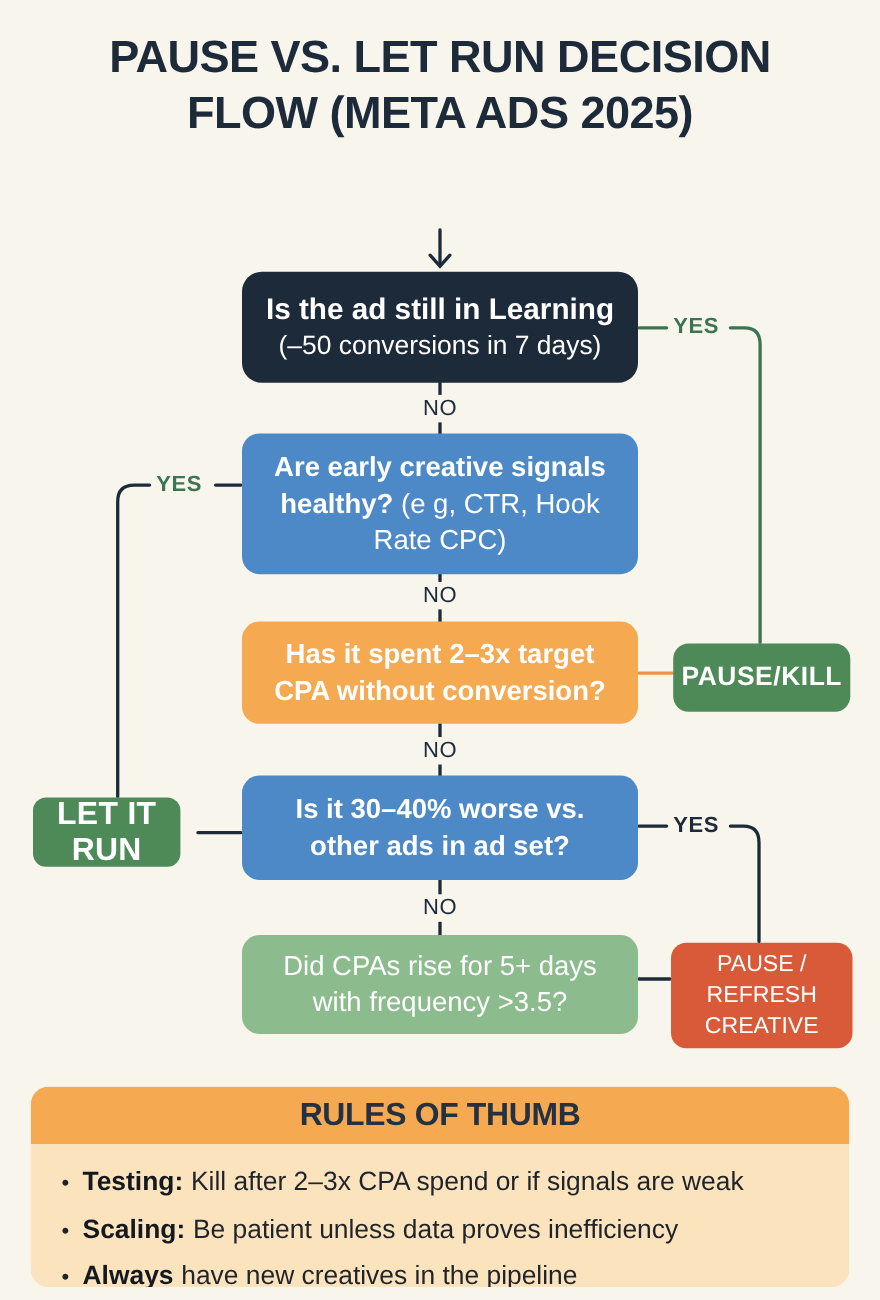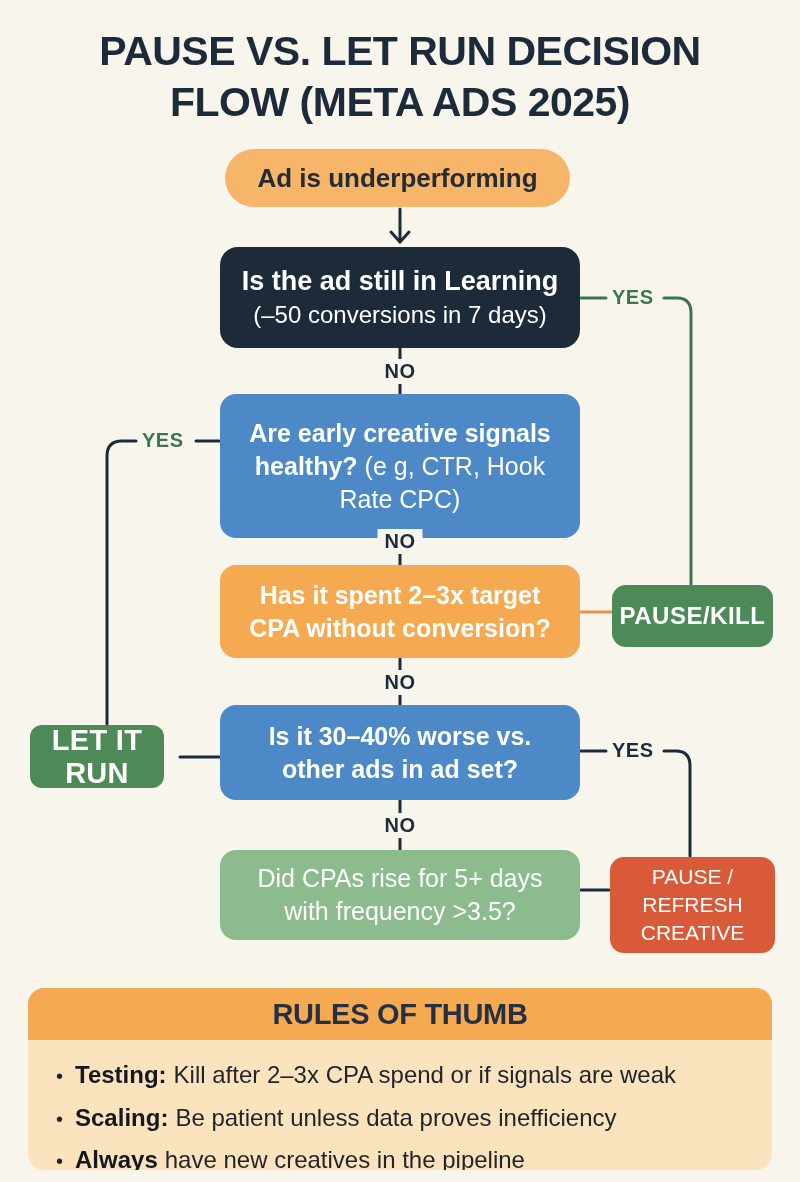--- a/index.html
+++ b/index.html
@@ -30,21 +30,21 @@
     background:var(--orange-light,#f7b56a);color:#232b33;font-weight:bold;font-size:26px;
   }
   .dark{
     left:220px;top:247px;width:360px;height:101px;border-radius:18px;
     background:var(--navy,#1d2a3a);color:#fff;font-size:24px;line-height:1.32;
   }
   .dark .b{font-weight:bold;font-size:27px;}
   .blue{
     background:var(--blue,#4d89c6);color:#fff;font-size:25px;line-height:1.32;border-radius:16px;
   }
-  .q-signals{left:220px;top:394px;width:360px;height:144px;}
+  .q-signals{left:220px;top:394px;width:360px;height:128px;}
   .q-worse{left:220px;top:705px;width:360px;height:95px;font-weight:bold;}
   .q-spent{
     left:220px;top:565px;width:360px;height:93px;border-radius:16px;
     background:var(--orange,#f5a950);color:#fff;font-weight:bold;font-size:25px;line-height:1.32;
   }
   .q-cpas{
     left:220px;top:850px;width:360px;height:90px;border-radius:16px;
     background:var(--green-light,#8cbb8d);color:#fff;font-weight:normal;font-size:25px;line-height:1.32;
   }
   .out-pausekill{
@@ -64,21 +64,21 @@
   .r{font-weight:normal;}
   
   .lbl{
     position:absolute;font-weight:bold;font-size:20px;letter-spacing:.5px;
   }
   .lbl.g{color:var(--yes-green,#3d7452);}
   .lbl.n{color:var(--navy,#1d2a3a);}
   .no-lbl{
     position:absolute;left:400px;transform:translateX(-50%);
     background:var(--bg,#f7f5ec);padding:1px 7px;
-    color:var(--navy,#1d2a3a);font-weight:bold;font-size:20px;letter-spacing:.5px;
+    color:var(--navy,#1d2a3a);font-weight:normal;font-size:20px;letter-spacing:.5px;
   }
   
   .rules{
     position:absolute;left:28px;top:988px;width:744px;height:182px;border-radius:16px;
     overflow:hidden;background:var(--peach,#fae3bd);
   }
   .rules-header{
     height:52px;background:var(--orange,#f5a950);display:flex;align-items:center;justify-content:center;
     color:#243142;font-weight:bold;font-size:29px;letter-spacing:-.3px;
   }
@@ -118,21 +118,20 @@
     <path class="navy" d="M180,757 H219"></path>
 
     <path class="org" d="M581,612 H611"></path>
 
     <path class="navy" d="M581,751 H606"></path>
     <path class="navy" d="M664,751 H676 Q690,751 690,766 V856"></path>
 
     <path class="navy" d="M581,890 H609"></path>
   </svg>
 
-  <div class="node pill">Ad is underperforming</div>
 
   <div class="node dark">
     <div class="b">Is the ad still in Learning</div>
     <div class="r">(–50 conversions in 7 days)</div>
   </div>
 
   <div class="node blue q-signals">
     <div><span class="b">Are early creative signals healthy?</span> <span class="r">(e g, CTR, Hook Rate CPC)</span></div>
   </div>
 

